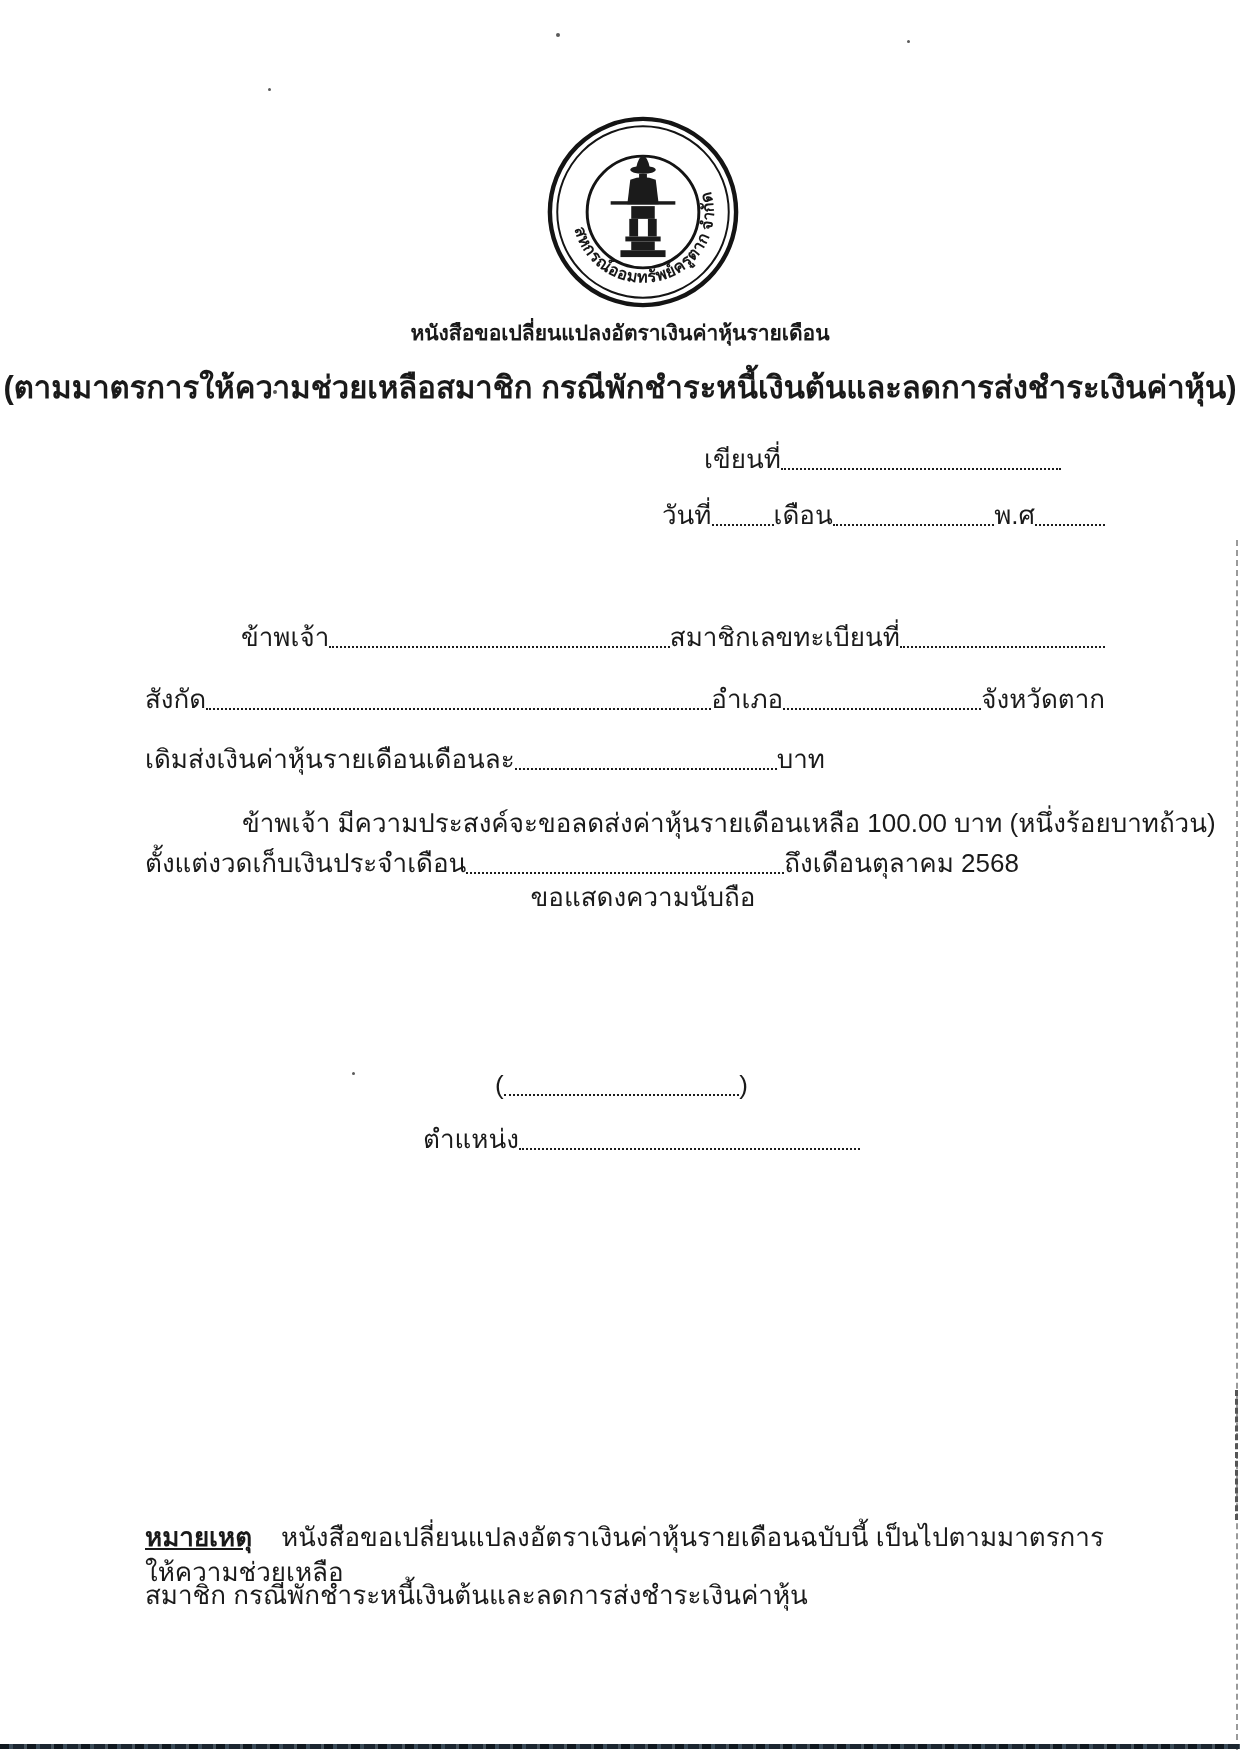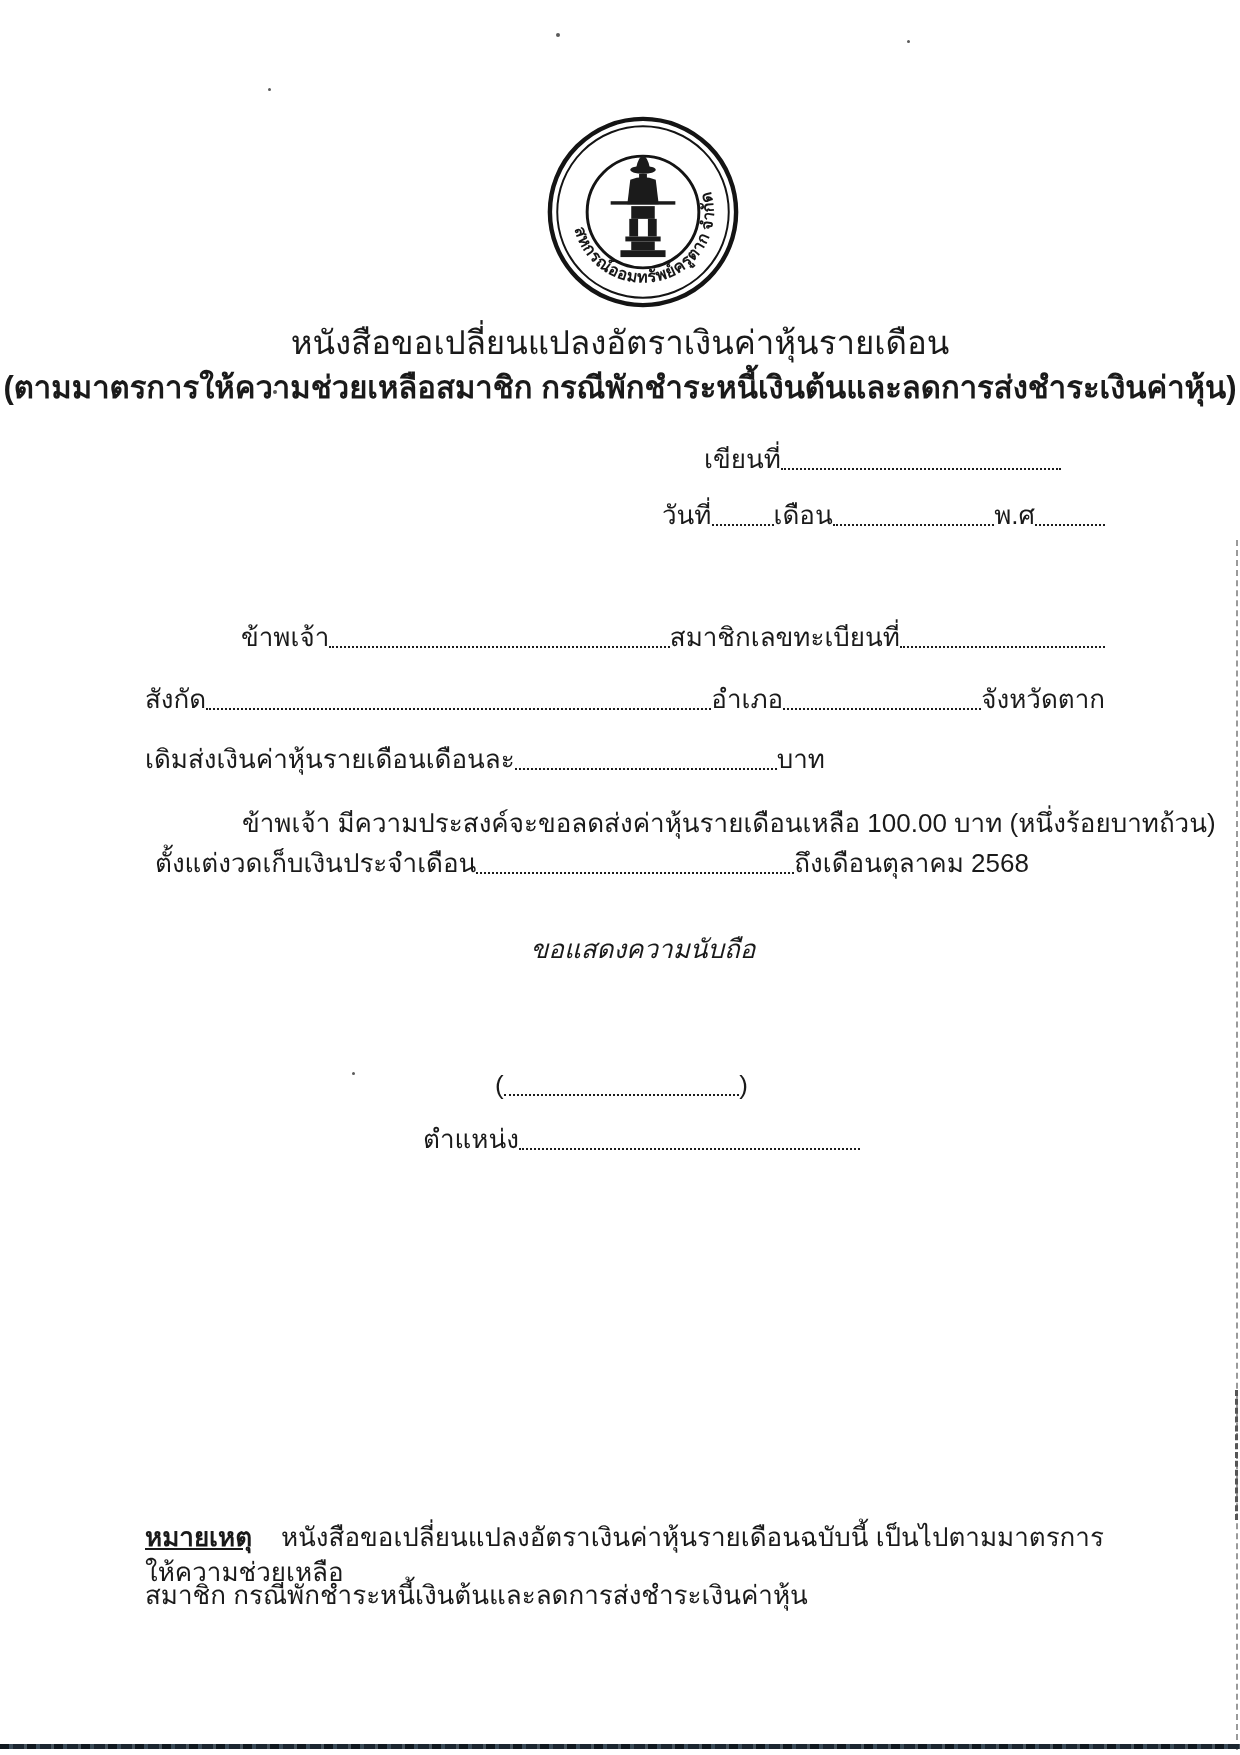--- a/index.html
+++ b/index.html
@@ -16,21 +16,21 @@
   .abs { position: absolute; }
   .row { display: flex; align-items: flex-end; }
   .lbl { white-space: nowrap; line-height: 1.35; }
   .dots {
     border-bottom: 2.5px dotted #1c1c1c;
     height: 2px;
     margin-bottom: 7px;
   }
   .dots.grow { flex: 1 1 auto; }
   .center { text-align: center; }
-  .title-line { font-size: 33px; font-weight: normal; white-space: nowrap; }
+  .title-line { font-size: 21px; font-weight: bold; white-space: nowrap; }
   .subtitle-line { font-size: 31px; font-weight: bold; white-space: nowrap; }
   .note-label { font-weight: bold; text-decoration: underline; }
   .speck { position: absolute; background: #5a5a5a; border-radius: 50%; }
   .scan-right-line {
     position: absolute;
     top: 540px; right: 2px; height: 1210px; width: 0;
     border-left: 2px dashed #9a9a9a;
   }
   .scan-right-line-dark {
     position: absolute;
@@ -112,27 +112,27 @@
   <div class="abs row" style="left:145px; top:682px; width:960px;">
     <span class="lbl">สังกัด</span>
     <span class="dots grow"></span>
     <span class="lbl">อำเภอ</span>
     <span class="dots" style="width:198px;"></span>
     <span class="lbl">จังหวัดตาก</span>
   </div>
 
   <div class="abs lbl" style="left:242px; top:806px;">ข้าพเจ้า มีความประสงค์จะขอลดส่งค่าหุ้นรายเดือนเหลือ 100.00 บาท (หนึ่งร้อยบาทถ้วน)</div>
 
-  <div class="abs row" style="left:155px; top:846px;">
+  <div class="abs row" style="left:145px; top:846px;">
     <span class="lbl">ตั้งแต่งวดเก็บเงินประจำเดือน</span>
     <span class="dots" style="width:318px;"></span>
     <span class="lbl">ถึงเดือนตุลาคม 2568</span>
   </div>
 
-  <div class="abs center lbl" style="left:393px; top:932px; width:500px;font-style:italic;">ขอแสดงความนับถือ</div>
+  <div class="abs center lbl" style="left:393px; top:880px; width:500px;">ขอแสดงความนับถือ</div>
 
   <div class="abs row" style="left:495px; top:1068px; width:253px;">
     <span class="lbl">(</span>
     <span class="dots grow"></span>
     <span class="lbl">)</span>
   </div>
 
   <div class="abs row" style="left:423px; top:1122px; width:437px;">
     <span class="lbl">ตำแหน่ง</span>
     <span class="dots grow"></span>

